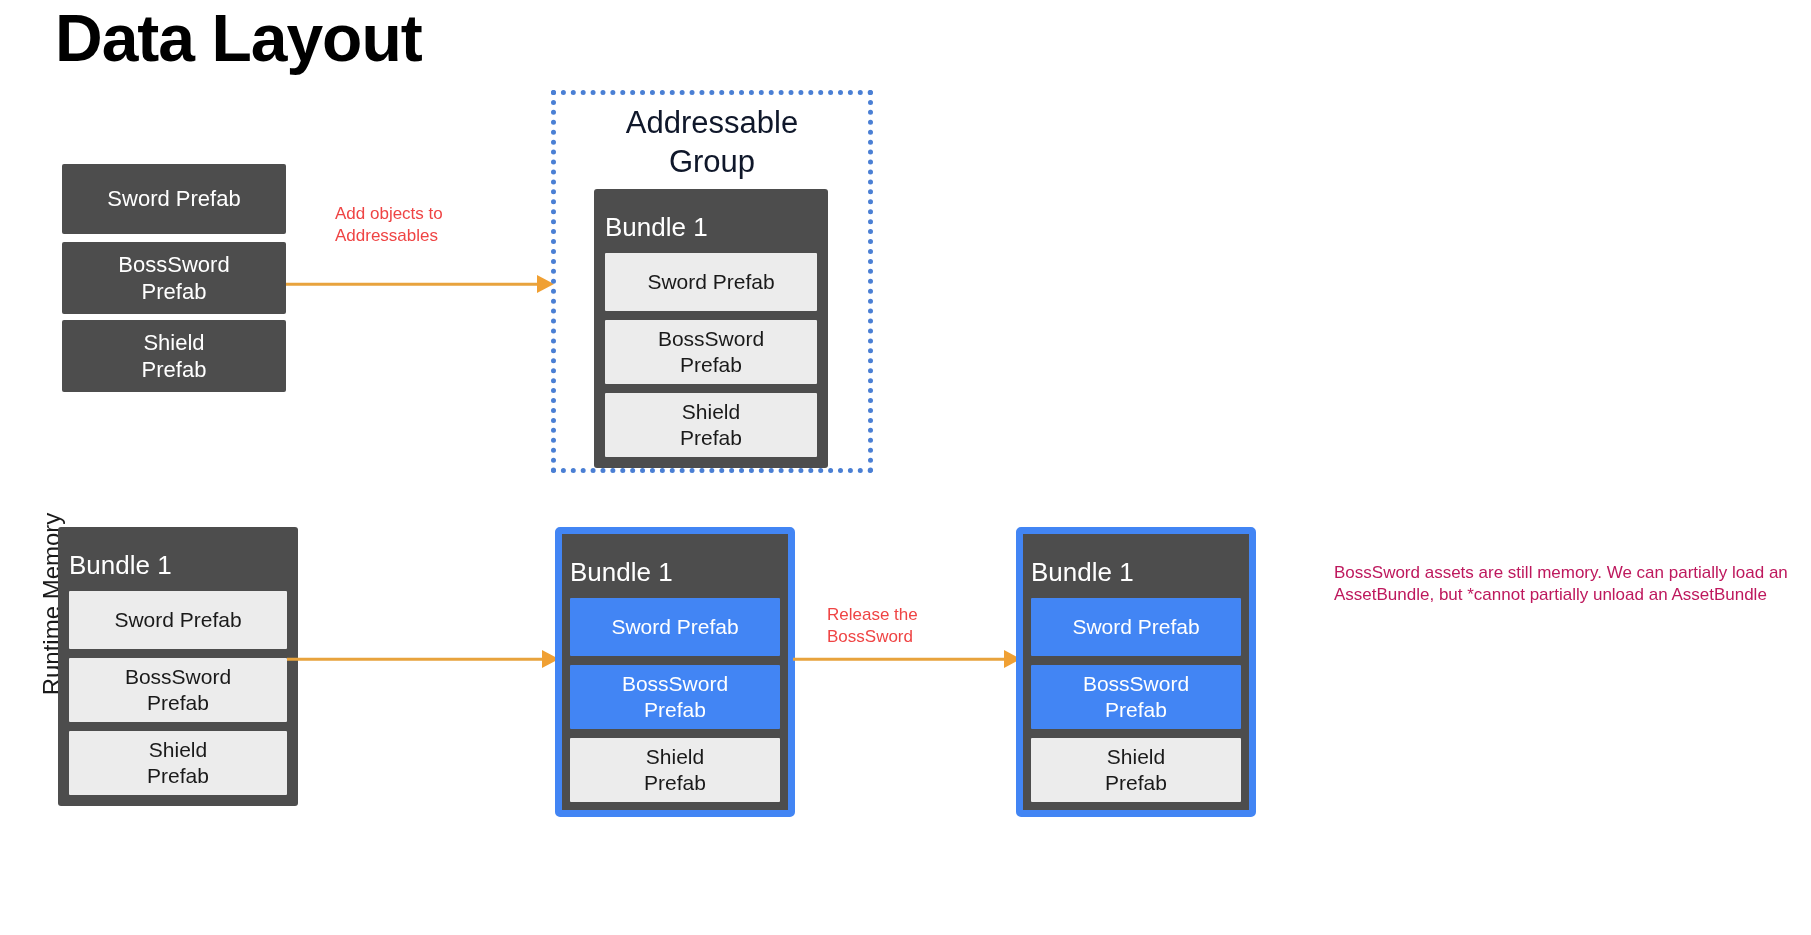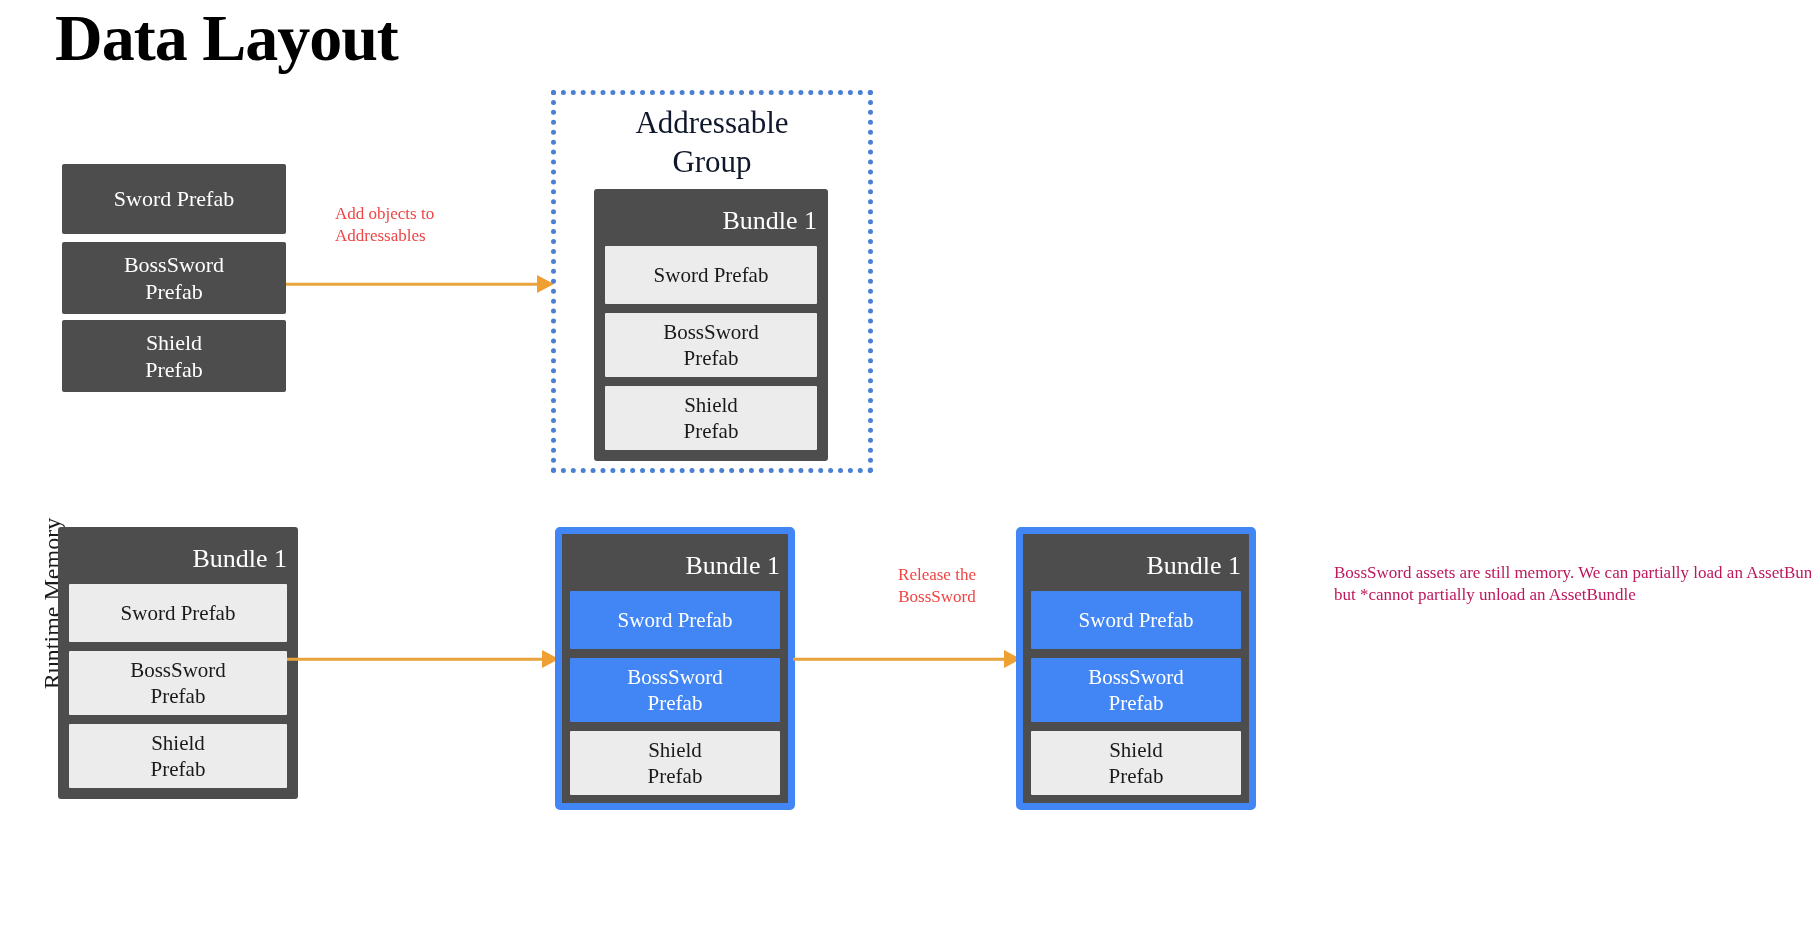--- a/index.html
+++ b/index.html
@@ -3,21 +3,21 @@
 <meta charset="utf-8">
 <style>
   * { box-sizing: border-box; margin: 0; padding: 0; }
   html, body {
     width: 1811px;
     height: 935px;
     background: #ffffff;
     font-family: "Liberation Sans", sans-serif;
     overflow: hidden;
   }
-  #stage { position: relative; width: 1811px; height: 935px; font-family: Liberation Serif, serif; }
+  #stage { position: relative; width: 1811px; height: 935px; }
 
   
   .page-title {
     position: absolute;
     left: 55px; top: 2px;
     font-size: 66px;
     font-weight: bold;
     color: #000000;
     letter-spacing: -1px;
     line-height: 1.1;
@@ -79,22 +79,22 @@
   
   .bundle {
     position: absolute;
     background: #4d4d4d;
     padding: 0 11px 11px 11px;
     border-radius: 3px;
   }
   .bundle-title {
     color: #ffffff;
     font-size: 26px;
-    text-align: right;
-    padding: 16px 0 10px 0;
+    text-align: left;
+    padding: 23px 0 10px 0;
     line-height: 1.2;
   }
   .bundle-row { margin-bottom: 9px; }
   .bundle-row:last-child { margin-bottom: 0; }
 
   .bundle.outlined {
     border: 7px solid #4285f4;
     padding: 0 8px 8px 8px;
     border-radius: 5px;
   }
@@ -192,21 +192,21 @@
     <div class="head"></div>
   </div>
 
   <div class="bundle outlined" style="left:555px; top:527px; width:240px;">
     <div class="bundle-title">Bundle 1</div>
     <div class="bundle-row blue-box" style="height:58px;">Sword Prefab</div>
     <div class="bundle-row blue-box" style="height:64px;">BossSword<br>Prefab</div>
     <div class="bundle-row light-box" style="height:64px;">Shield<br>Prefab</div>
   </div>
 
-  <div class="arrow-label" style="left:827px; top:564px; width:220px;text-align:center;">Release the<br>BossSword</div>
+  <div class="arrow-label" style="left:827px; top:604px; width:220px;">Release the<br>BossSword</div>
 
   <div class="arrow" style="left:793px; top:649px; width:228px; height:20px;">
     <div class="shaft" style="width:211px;"></div>
     <div class="head"></div>
   </div>
 
   <div class="bundle outlined" style="left:1016px; top:527px; width:240px;">
     <div class="bundle-title">Bundle 1</div>
     <div class="bundle-row blue-box" style="height:58px;">Sword Prefab</div>
     <div class="bundle-row blue-box" style="height:64px;">BossSword<br>Prefab</div>

